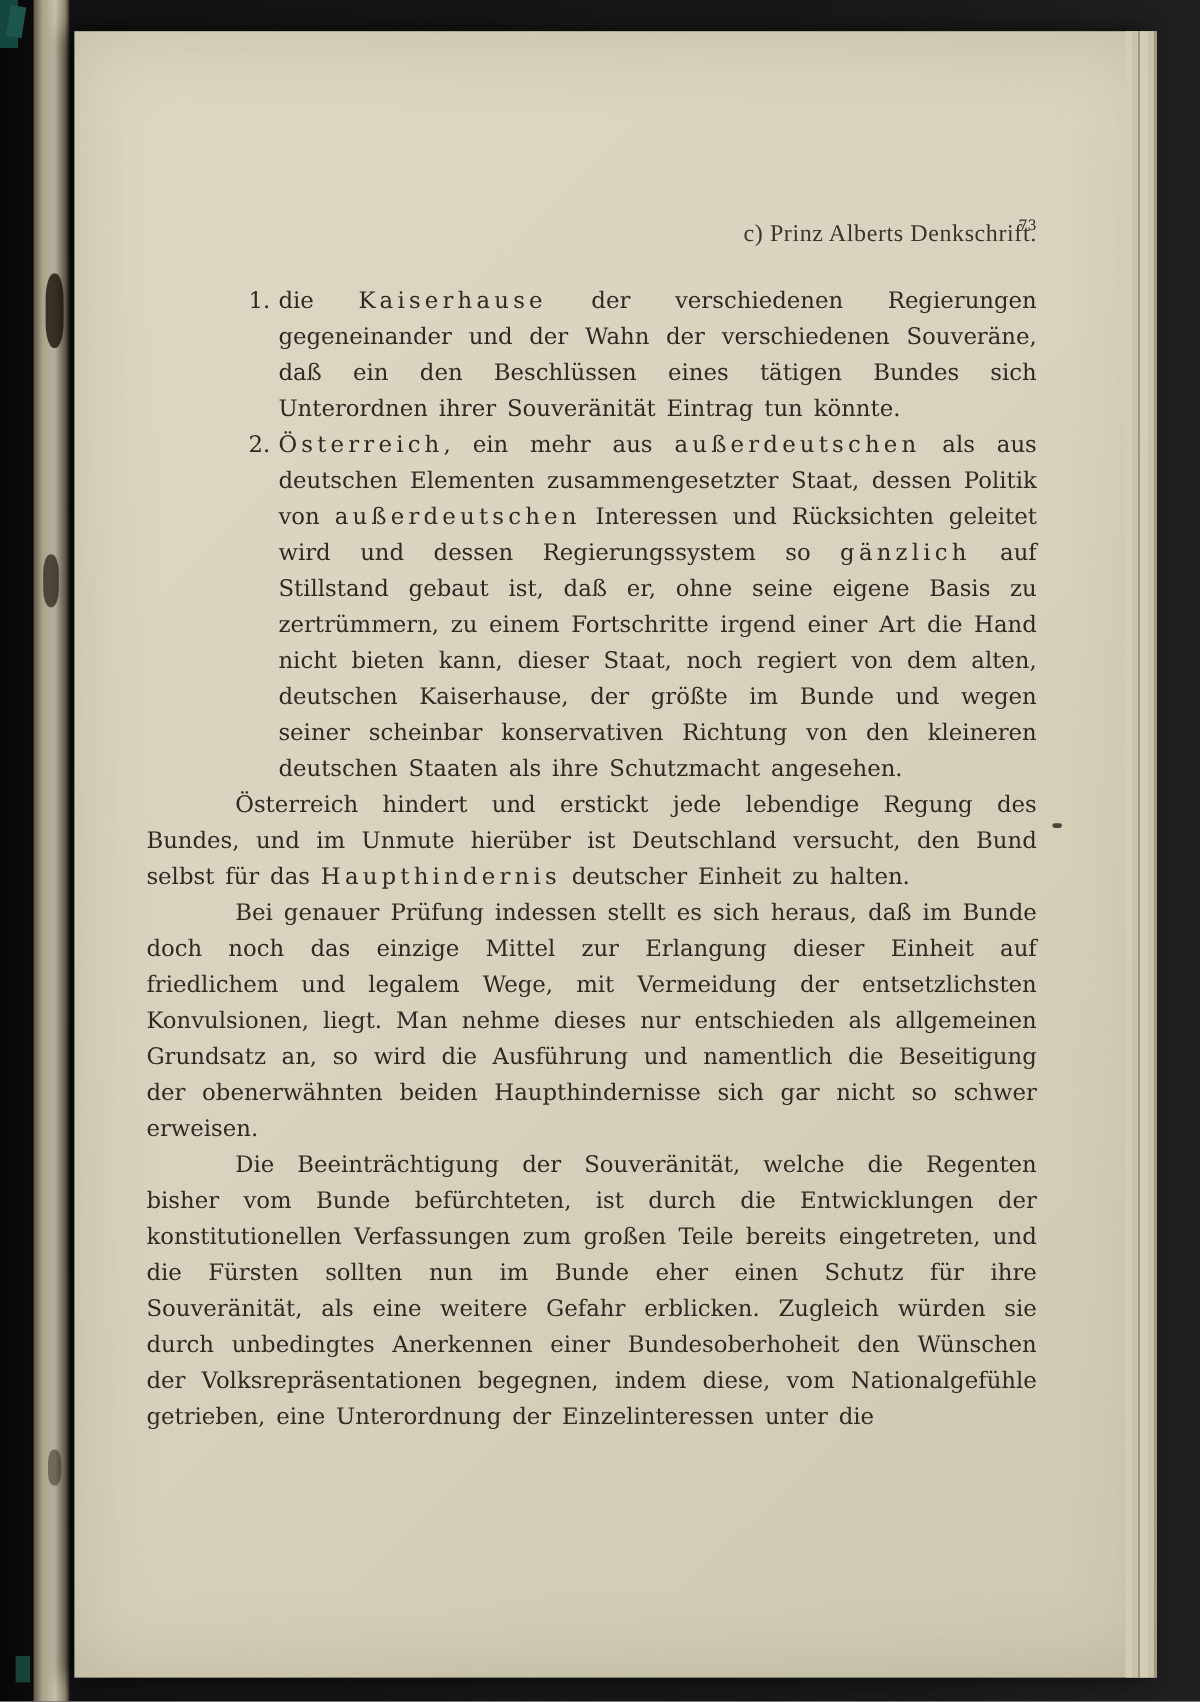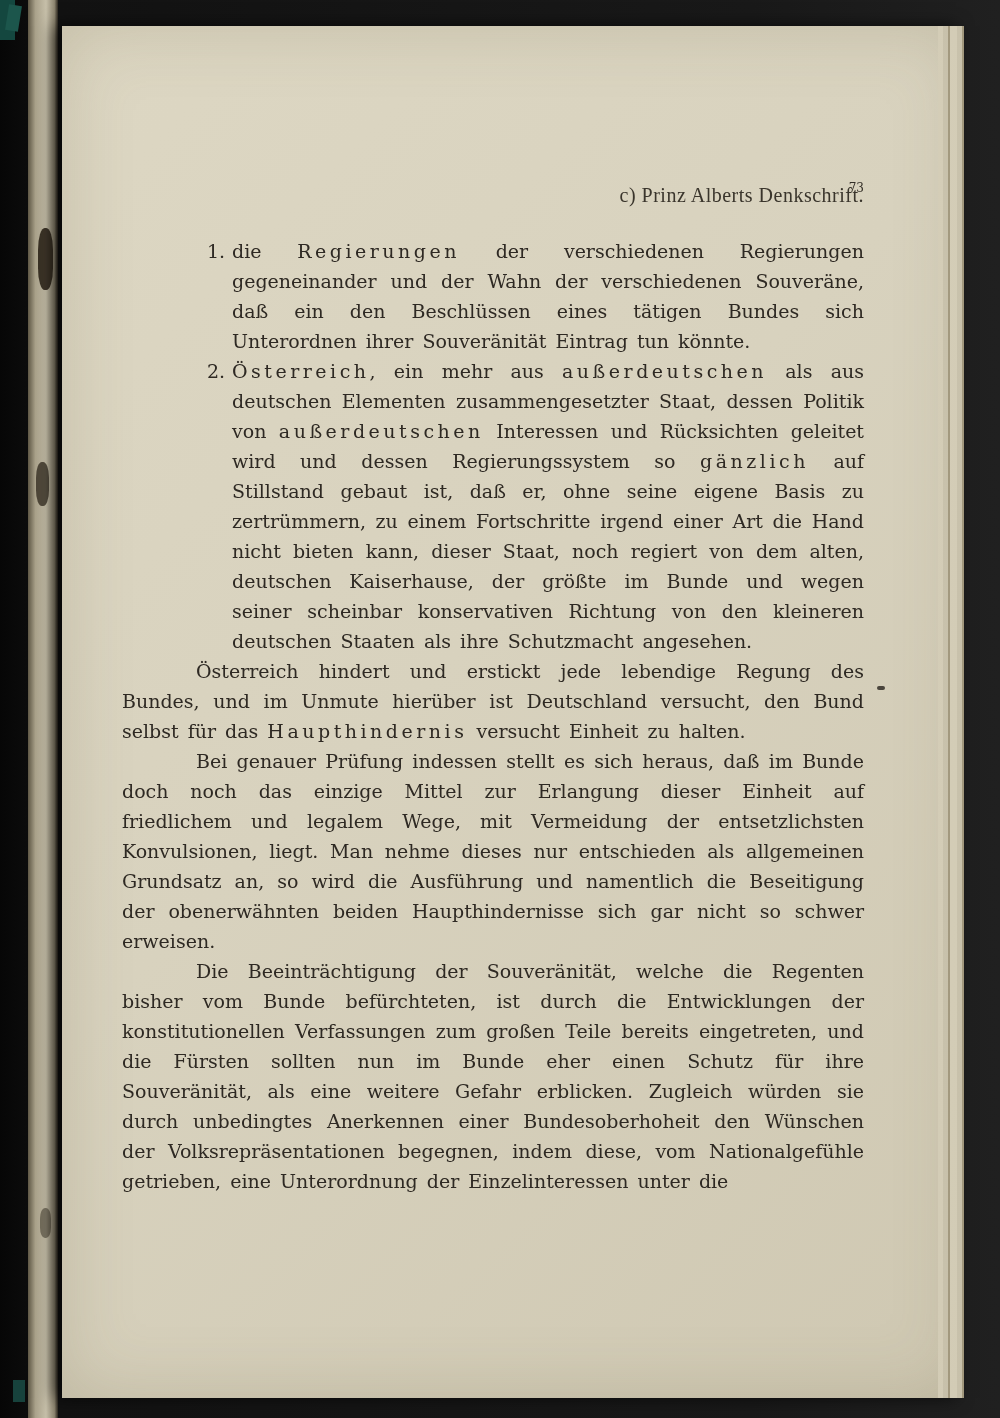--- a/index.html
+++ b/index.html
@@ -77,20 +77,20 @@
   <div class="page">
     <div class="page-edges"></div>
     <div class="ink-speck"></div>
 
     <div class="header">
       <span class="running-title">c) Prinz Alberts Denkschrift.</span>
       <span class="page-number">73</span>
     </div>
 
     <div class="content" id="content">
-        <div class="list-item"><span class="num">1.</span><span><span class="seg">die </span><span class="gesperrt">Regierungen</span><span class="seg"> der verschiedenen Regierungen gegeneinander und der Wahn der verschiedenen Souveräne, daß ein den Beschlüssen eines tätigen Bundes sich Unterordnen ihrer Souveränität Eintrag tun könnte.</span></span></div>
+        <div class="list-item"><span class="num">1.</span><span><span class="seg">die </span><span class="gesperrt">Kaiserhause</span><span class="seg"> der verschiedenen Regierungen gegeneinander und der Wahn der verschiedenen Souveräne, daß ein den Beschlüssen eines tätigen Bundes sich Unterordnen ihrer Souveränität Eintrag tun könnte.</span></span></div>
         <div class="list-item"><span class="num">2.</span><span><span class="gesperrt">Österreich</span><span class="seg">, ein mehr aus </span><span class="gesperrt">außerdeutschen</span><span class="seg"> als aus deutschen Elementen zusammengesetzter Staat, dessen Politik von </span><span class="gesperrt">außerdeutschen</span><span class="seg"> Interessen und Rücksichten geleitet wird und dessen Regierungssystem so </span><span class="gesperrt">gänzlich</span><span class="seg"> auf Stillstand gebaut ist, daß er, ohne seine eigene Basis zu zertrümmern, zu einem Fortschritte irgend einer Art die Hand nicht bieten kann, dieser Staat, noch regiert von dem alten, deutschen Kaiserhause, der größte im Bunde und wegen seiner scheinbar konservativen Richtung von den kleineren deutschen Staaten als ihre Schutzmacht angesehen.</span></span></div>
-        <p class="para"><span class="seg">Österreich hindert und erstickt jede lebendige Regung des Bundes, und im Unmute hierüber ist Deutschland versucht, den Bund selbst für das </span><span class="gesperrt">Haupthindernis</span><span class="seg"> versucht Einheit zu halten.</span></p>
+        <p class="para"><span class="seg">Österreich hindert und erstickt jede lebendige Regung des Bundes, und im Unmute hierüber ist Deutschland versucht, den Bund selbst für das </span><span class="gesperrt">Haupthindernis</span><span class="seg"> deutscher Einheit zu halten.</span></p>
         <p class="para"><span class="seg">Bei genauer Prüfung indessen stellt es sich heraus, daß im Bunde doch noch das einzige Mittel zur Erlangung dieser Einheit auf friedlichem und legalem Wege, mit Vermeidung der entsetzlichsten Konvulsionen, liegt. Man nehme dieses nur entschieden als allgemeinen Grundsatz an, so wird die Ausführung und namentlich die Beseitigung der obenerwähnten beiden Haupthindernisse sich gar nicht so schwer erweisen.</span></p>
         <p class="para"><span class="seg">Die Beeinträchtigung der Souveränität, welche die Regenten bisher vom Bunde befürchteten, ist durch die Entwicklungen der konstitutionellen Verfassungen zum großen Teile bereits eingetreten, und die Fürsten sollten nun im Bunde eher einen Schutz für ihre Souveränität, als eine weitere Gefahr erblicken. Zugleich würden sie durch unbedingtes Anerkennen einer Bundesoberhoheit den Wünschen der Volksrepräsentationen begegnen, indem diese, vom Nationalgefühle getrieben, eine Unterordnung der Einzelinteressen unter die</span></p>
       </div>
   </div>
 </div>
 
 </body></html>

